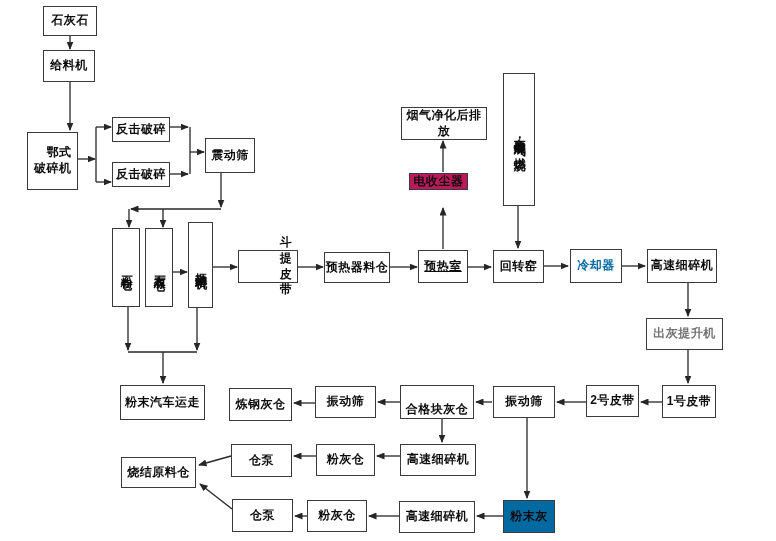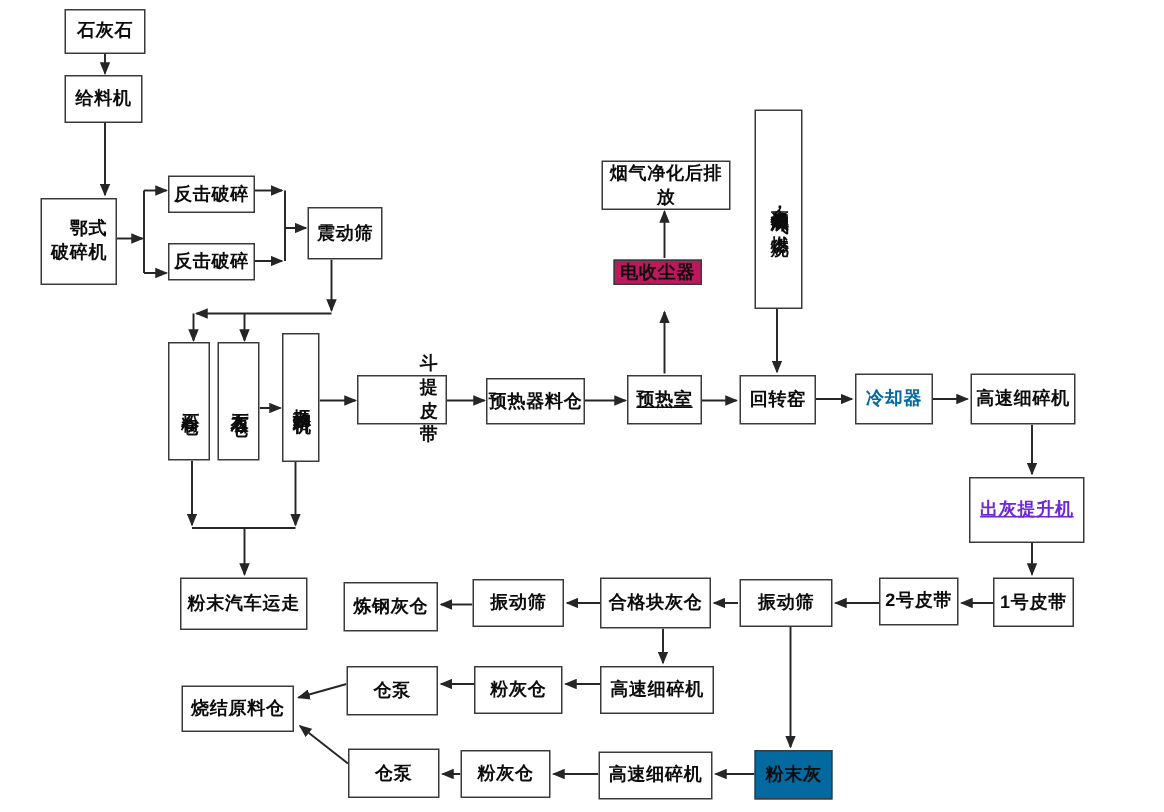--- a/index.html
+++ b/index.html
@@ -149,33 +149,33 @@
       </div>
       <div class="node" style="left: 401px; top: 107px; width: 86px; height: 33px; border-color: rgb(58, 58, 58); background: rgb(255, 255, 255); color: rgb(13, 13, 13);">
         <span>烟气净化后排放</span>
       </div>
       <div class="node" style="left: 409px; top: 173px; width: 59px; height: 17px; border-color: rgb(58, 58, 58); background: #be185d; color: rgb(13, 13, 13);">
         <span>电收尘器</span>
       </div>
       <div class="node v" style="left: 503px; top: 73px; width: 32px; height: 133px; border-color: rgb(58, 58, 58); background: rgb(255, 255, 255); color: rgb(13, 13, 13);">
         <span>高焦炉混煤气，燃烧</span>
       </div>
-      <div class="node" style="left: 646px; top: 318px; width: 77px; height: 44px; border-color: rgb(58, 58, 58); background: rgb(255, 255, 255); color: #6d28d9; text-decoration: underline;">
+      <div class="node" style="left: 646px; top: 318px; width: 77px; height: 32px; border-color: rgb(58, 58, 58); background: rgb(255, 255, 255); color: #737373;">
         <span>出灰提升机</span>
       </div>
       <div class="node" style="left: 662px; top: 385px; width: 54px; height: 33px; border-color: rgb(58, 58, 58); background: rgb(255, 255, 255); color: rgb(13, 13, 13);">
         <span>1号皮带</span>
       </div>
       <div class="node" style="left: 586px; top: 385px; width: 53px; height: 32px; border-color: rgb(58, 58, 58); background: rgb(255, 255, 255); color: rgb(13, 13, 13);">
         <span>2号皮带</span>
       </div>
       <div class="node" style="left: 493px; top: 386px; width: 62px; height: 32px; border-color: rgb(58, 58, 58); background: rgb(255, 255, 255); color: rgb(13, 13, 13);">
         <span>振动筛</span>
       </div>
-      <div class="node" style="left: 400px; top: 385px; width: 74px; height: 34px; border-color: rgb(58, 58, 58); background: rgb(255, 255, 255); color: rgb(13, 13, 13);">
+      <div class="node" style="left: 400px; top: 385px; width: 74px; height: 34px; border-color: rgb(58, 58, 58); background: rgb(255, 255, 255); color: rgb(13, 13, 13); align-items: flex-end;">
         <span>合格块灰仓</span>
       </div>
       <div class="node" style="left: 315px; top: 386px; width: 61px; height: 32px; border-color: rgb(58, 58, 58); background: rgb(255, 255, 255); color: rgb(13, 13, 13);">
         <span>振动筛</span>
       </div>
       <div class="node" style="left: 229px; top: 388px; width: 63px; height: 33px; border-color: rgb(58, 58, 58); background: rgb(255, 255, 255); color: rgb(13, 13, 13);">
         <span>炼钢灰仓</span>
       </div>
       <div class="node" style="left: 120px; top: 385px; width: 85px; height: 35px; border-color: rgb(58, 58, 58); background: rgb(255, 255, 255); color: rgb(13, 13, 13);">
         <span>粉末汽车运走</span>

